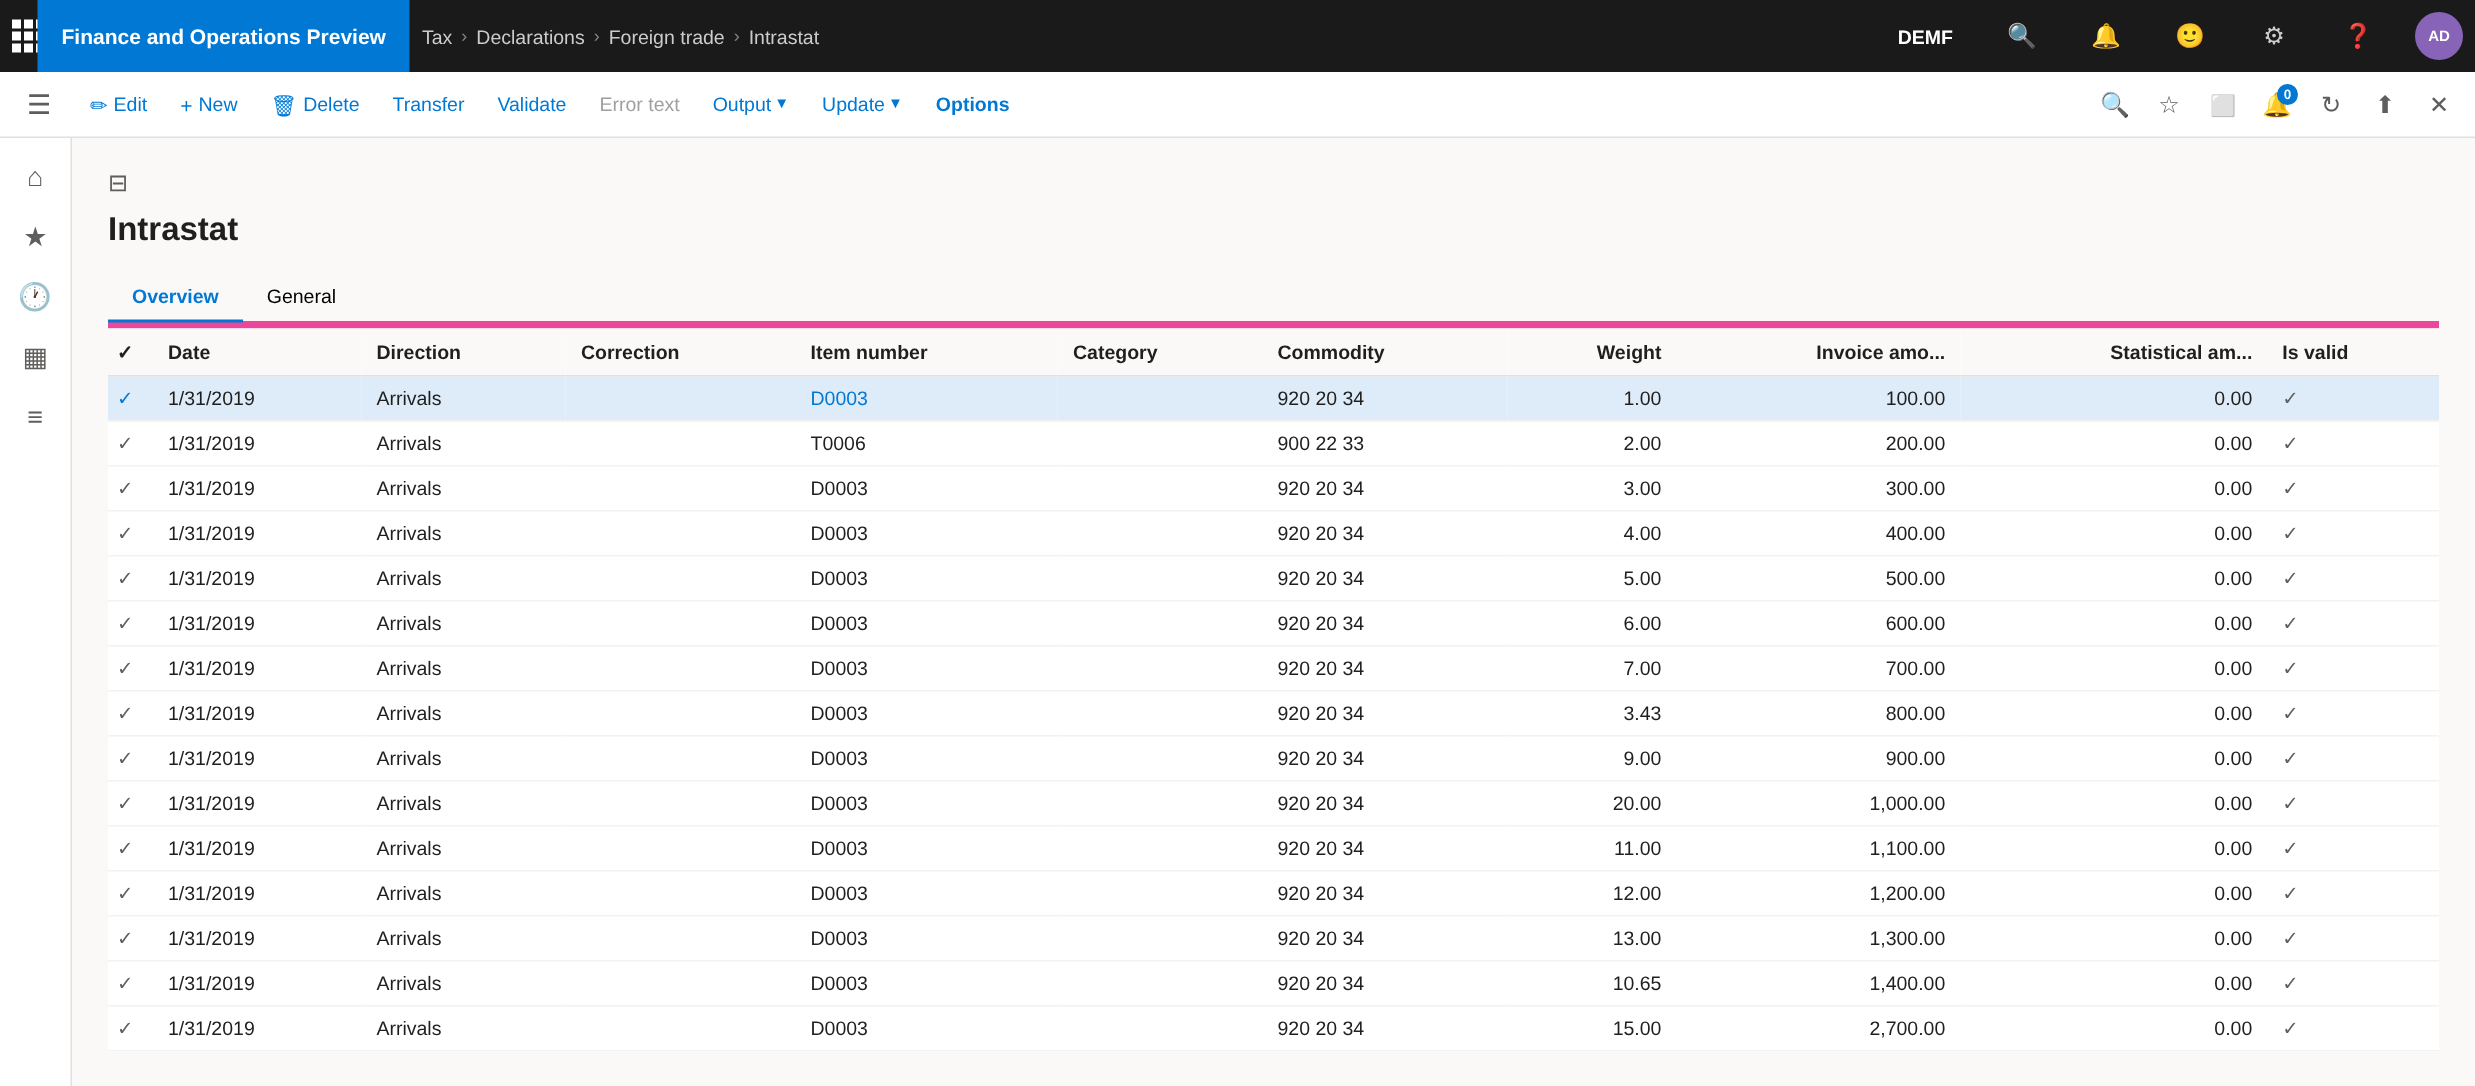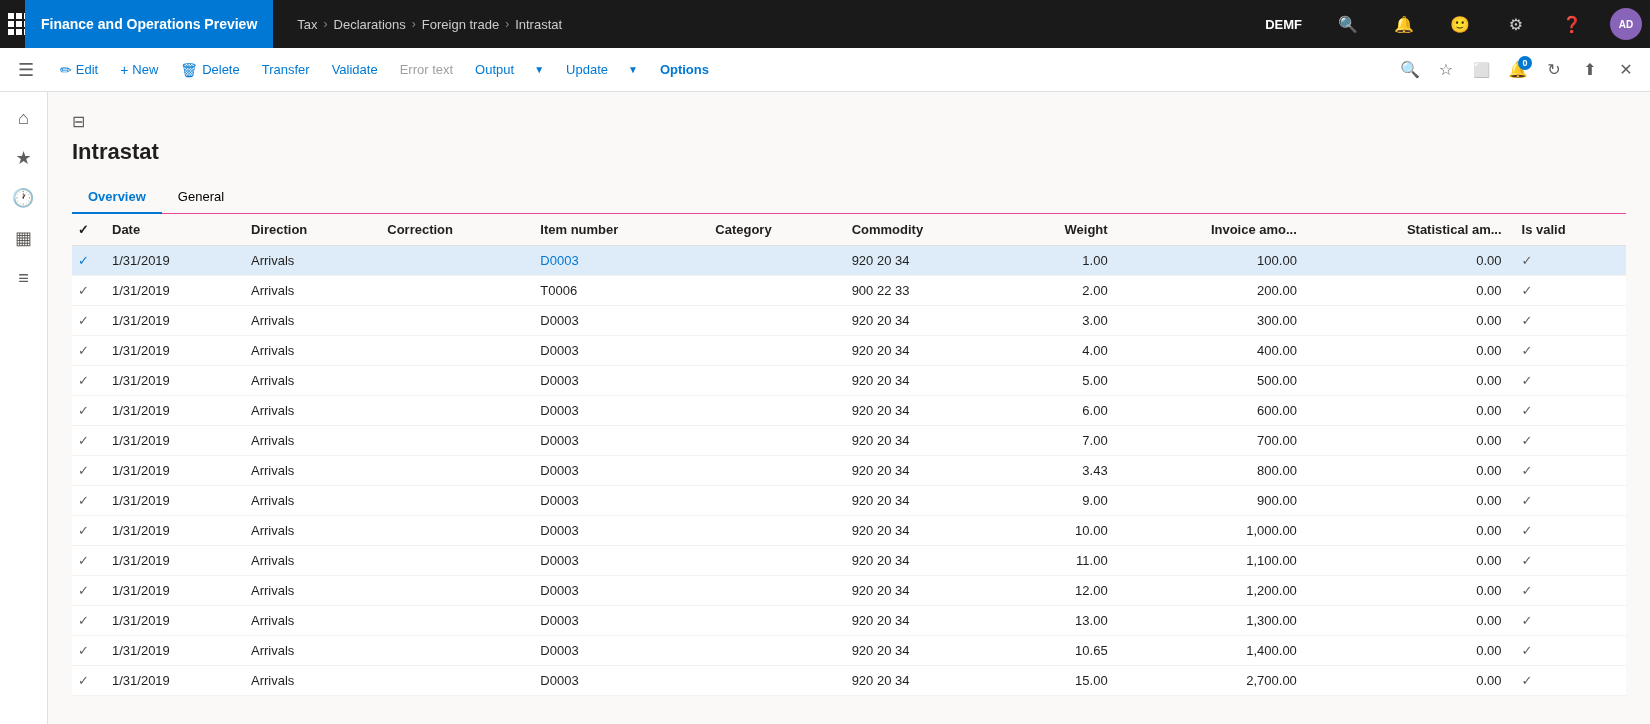--- a/index.html
+++ b/index.html
@@ -33,21 +33,21 @@
       height: 48px;
       display: flex;
       align-items: center;
       white-space: nowrap;
     }
     .breadcrumb {
       display: flex;
       align-items: center;
       color: #ccc;
       font-size: 13px;
-      margin-left: 20px;
+      margin-left: 4px;
       gap: 2px;
     }
     .breadcrumb-item { color: #ccc; padding: 0 4px; cursor: pointer; }
     .breadcrumb-sep { color: #888; font-size: 12px; }
     .top-bar-right {
       margin-left: auto;
       display: flex;
       align-items: center;
       gap: 20px;
       color: #fff;
@@ -81,21 +81,21 @@
     .action-btn {
       display: flex; align-items: center; gap: 4px;
       padding: 6px 10px;
       background: none; border: none;
       color: #0078d4; font-size: 13px;
       cursor: pointer; border-radius: 2px;
       white-space: nowrap;
     }
     .action-btn.disabled { color: #a19f9d; cursor: default; }
     .action-btn .icon { font-size: 14px; }
-    .action-btn-dropdown { display: flex; align-items: center; gap: 18px; }
+    .action-btn-dropdown { display: flex; align-items: center; gap: 0; }
     .action-bar-right { margin-left: auto; display: flex; align-items: center; gap: 4px; }
     .action-bar-right .icon-btn {
       width: 32px; height: 32px;
       display: flex; align-items: center; justify-content: center;
       cursor: pointer; color: #605e5c; border-radius: 2px; font-size: 16px;
     }
 
     
     .main-layout { display: flex; height: calc(100vh - 48px - 44px); }
     .sidebar {
@@ -127,21 +127,21 @@
     .filter-icon { color: #605e5c; font-size: 16px; cursor: pointer; }
 
     .page-title {
       font-size: 22px;
       font-weight: 600;
       color: #201f1e;
       margin-bottom: 16px;
     }
 
     
-    .tabs { display: flex; border-bottom: 1px solid #ec4899; margin-bottom: 0; }
+    .tabs { display: flex; border-bottom: 5px solid #ec4899; margin-bottom: 0; }
     .tab {
       padding: 8px 16px;
       cursor: pointer;
       color: #000000;
       font-size: 13px;
       border-bottom: 2px solid transparent;
       margin-bottom: -1px;
     }
     .tab.active { color: #0078d4; border-bottom-color: #0078d4; font-weight: 600; }
 
@@ -454,21 +454,21 @@
     <td><span class="check-mark">✓</span></td>
   </tr>
             <tr>
     <td class="check-col"><span class="check-mark">✓</span></td>
     <td>1/31/2019</td>
     <td>Arrivals</td>
     <td></td>
     <td>D0003</td>
     <td></td>
     <td>920 20 34</td>
-    <td class="num">10.00</td>
+    <td class="num">20.00</td>
     <td class="num">1,000.00</td>
     <td class="num">0.00</td>
     <td><span class="check-mark">✓</span></td>
   </tr>
             <tr>
     <td class="check-col"><span class="check-mark">✓</span></td>
     <td>1/31/2019</td>
     <td>Arrivals</td>
     <td></td>
     <td>D0003</td>

